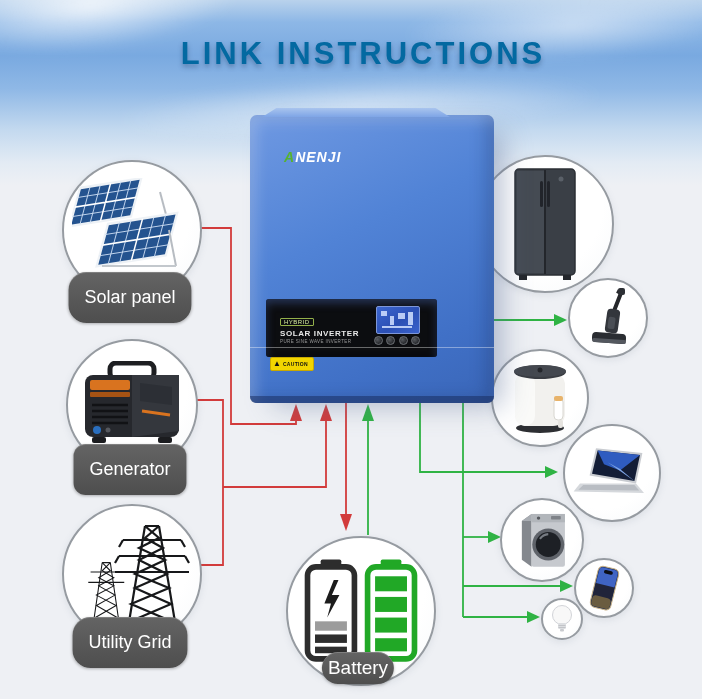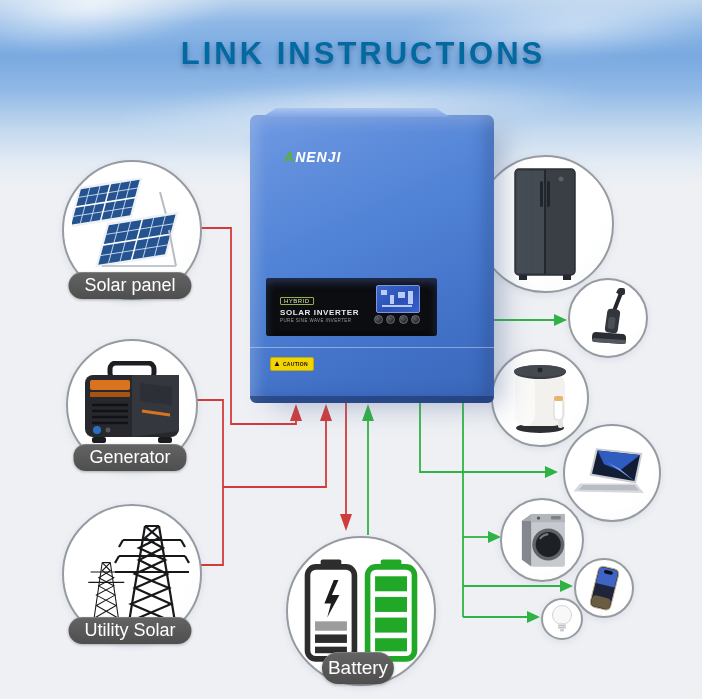--- a/index.html
+++ b/index.html
@@ -38,21 +38,21 @@
   .node{
     position:absolute;border-radius:50%;
     border:2px solid #969ba1;
     background:radial-gradient(circle at 40% 35%,#ffffff 60%,#f6f8fa);
     box-shadow:0 2px 7px rgba(120,130,150,.16);
     display:flex;align-items:center;justify-content:center;
   }
   .pill{
     position:absolute;transform:translateX(-50%);
     background:linear-gradient(180deg,#646464,#4e4e4e);
-    color:#fff;border-radius:18px;padding:3px 16px;
+    color:#fff;border-radius:18px;padding:15px 16px;
     font-size:18px;white-space:nowrap;z-index:6;
     box-shadow:0 1px 3px rgba(0,0,0,.28), inset 0 1px 0 rgba(255,255,255,.18);
   }
   
   .inverter{
     position:absolute;left:250px;top:115px;width:212px;height:288px;
     border-radius:7px;
     background:linear-gradient(155deg,#6f99e2 0%,#5183d6 40%,#4070c6 78%,#3a66b8 100%);
     box-shadow:16px 10px 26px -8px rgba(90,110,150,.45),
       inset 6px 6px 14px rgba(255,255,255,.22),
@@ -62,21 +62,21 @@
   }
   .inv-topface{
     position:absolute;left:4px;top:-7px;width:204px;height:9px;
     background:linear-gradient(180deg,#a9c4ee,#7ea5e6);
     clip-path:polygon(4% 100%,11% 0,89% 0,96% 100%);
   }
   .inv-brand{position:absolute;left:34px;top:34px;font-size:14px;font-weight:800;
     letter-spacing:1px;color:#fff;font-style:italic;}
   .inv-brand .a{color:#57b32e;}
   .inv-panel{
-    position:absolute;left:16px;top:163px;width:171px;height:58px;
+    position:absolute;left:16px;top:184px;width:171px;height:58px;
     background:#0c0d10;border-radius:3px;overflow:hidden;
     box-shadow:inset 0 4px 8px rgba(90,130,220,.35), inset 0 -2px 4px rgba(0,0,0,.8);
   }
   .inv-badge{
     position:absolute;left:14px;top:19px;font-size:6px;color:#d7eda0;
     border:1px solid #93b04a;border-radius:1px;padding:0 3px;letter-spacing:.5px;
   }
   .inv-title{position:absolute;left:14px;top:30px;font-size:8px;font-weight:700;
     color:#e8e8e8;letter-spacing:.6px;}
   .inv-sub{position:absolute;left:14px;top:40px;font-size:4.5px;color:#9a9a9a;letter-spacing:.4px;}
@@ -262,21 +262,21 @@
         </g>
         <g stroke="#17181a" stroke-width="1.8" fill="none" transform="translate(6,40) scale(0.58)">
           <path d="M40 8 H54 M40 8 L26 104 M54 8 L68 104"></path>
           <path d="M20 24 H74 M16 42 H78"></path>
           <path d="M40 8 L54 22 L34 34 L60 48 L30 64 L64 82 L26 104 M54 8 L40 22 L60 34 L34 48 L62 64 L30 82 L68 104"></path>
           <path d="M26 104 H68"></path>
         </g>
       </svg>
     </div>
   </div>
-  <div class="pill" style="left:130px;top:617px;">Utility Solar</div>
+  <div class="pill" style="left:130px;top:617px;">Utility Grid</div>
 
   <div class="node" style="left:286px;top:536px;width:146px;height:146px;z-index:5;">
     <div class="icon-wrap">
       <svg width="122" height="104" viewBox="0 0 130 110">
 
         <rect x="22" y="0" width="22" height="9" rx="2" fill="#2d2d2d"></rect>
         <rect x="8" y="8" width="50" height="98" rx="9" fill="#ffffff" stroke="#2d2d2d" stroke-width="6"></rect>
         <polygon points="36,22 26,47 33,47 29,62 42,38 34,38 41,22" fill="#1c1c1c"></polygon>
         <rect x="16" y="66" width="34" height="10" fill="#9c9c9c"></rect>
         <rect x="16" y="80" width="34" height="9" fill="#2d2d2d"></rect>

